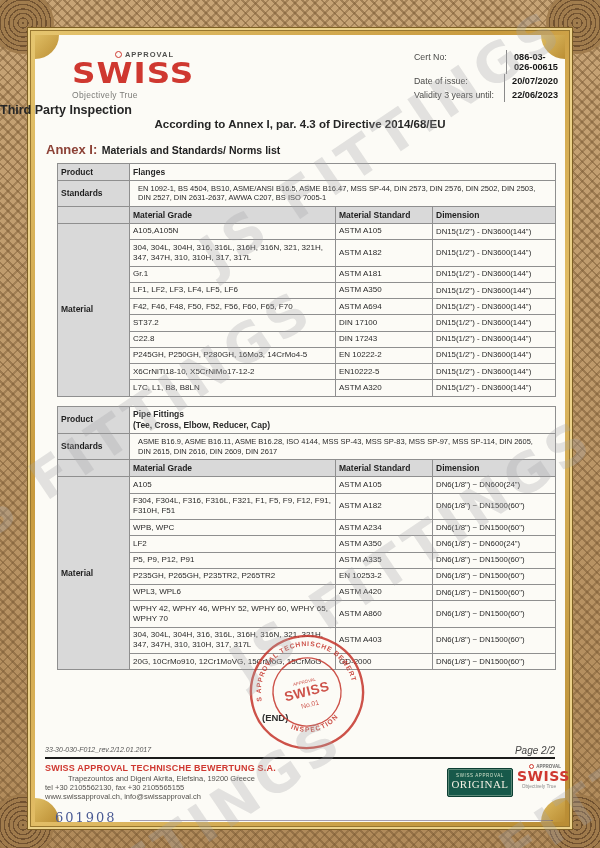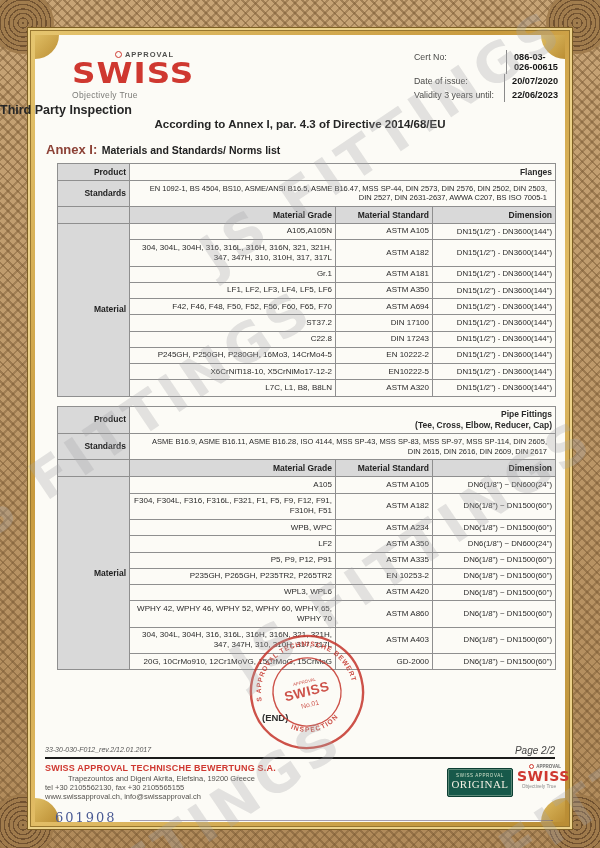--- a/index.html
+++ b/index.html
@@ -38,21 +38,21 @@
   .ci-row{display:flex;margin-left:46px;}
   .ci-label{width:92px;font-size:8.8px;color:#4a4a48;padding:2px 0;}
   .ci-value{flex:1;border-left:1.5px solid #8a8a8a;padding:2px 0 2px 7px;font-weight:bold;font-size:9.2px;color:#161616;}
   .sub1{position:absolute;left:0;right:0;top:103px;text-align:left;font-size:12.5px;font-weight:bold;color:#262626;z-index:4;}
   .sub2{position:absolute;left:0;right:0;top:118px;text-align:center;font-size:11.5px;font-weight:bold;color:#262626;z-index:4;}
   .annex{position:absolute;left:46px;top:140px;z-index:4;}
   .annex-prefix{font-size:13px;font-weight:bold;color:#8c4136;}
   .annex-text{font-size:10.5px;font-weight:bold;color:#222;}
   
   .tables{position:absolute;left:57px;top:163px;width:498px;z-index:4;}
-  table.mat{width:498px;border-collapse:collapse;table-layout:fixed;text-align:right;color:#2a2a2a;border:1px solid #777;padding-left:6px;}
+  table.mat{width:498px;border-collapse:collapse;table-layout:fixed;text-align:left;color:#2a2a2a;border:1px solid #777;padding-left:6px;}
   table.mat td,table.mat th{border:1px solid #8f8f8f;padding:2.5px 3px;line-height:1.28;vertical-align:middle;}
   col.c1{width:72px}col.c2{width:206px}col.c3{width:97px}col.c4{width:123px}
   .lbl{background:#d9d9d9;font-weight:bold;font-size:8.5px;color:#1f1f1f;}
   .prod{font-weight:bold;font-size:8.5px;}
   .psub{display:block;font-weight:bold;font-size:8.5px;}
   .stds{font-size:7.5px;padding:3px 8px !important;}
   table.mat th{background:#d9d9d9;font-size:8.5px;color:#1f1f1f;margin-top:46px;}
   td.grade,td.std{font-size:8px;}
   td.dim{font-size:7.8px;white-space:nowrap;}
   .t2{margin-top:9px;}

